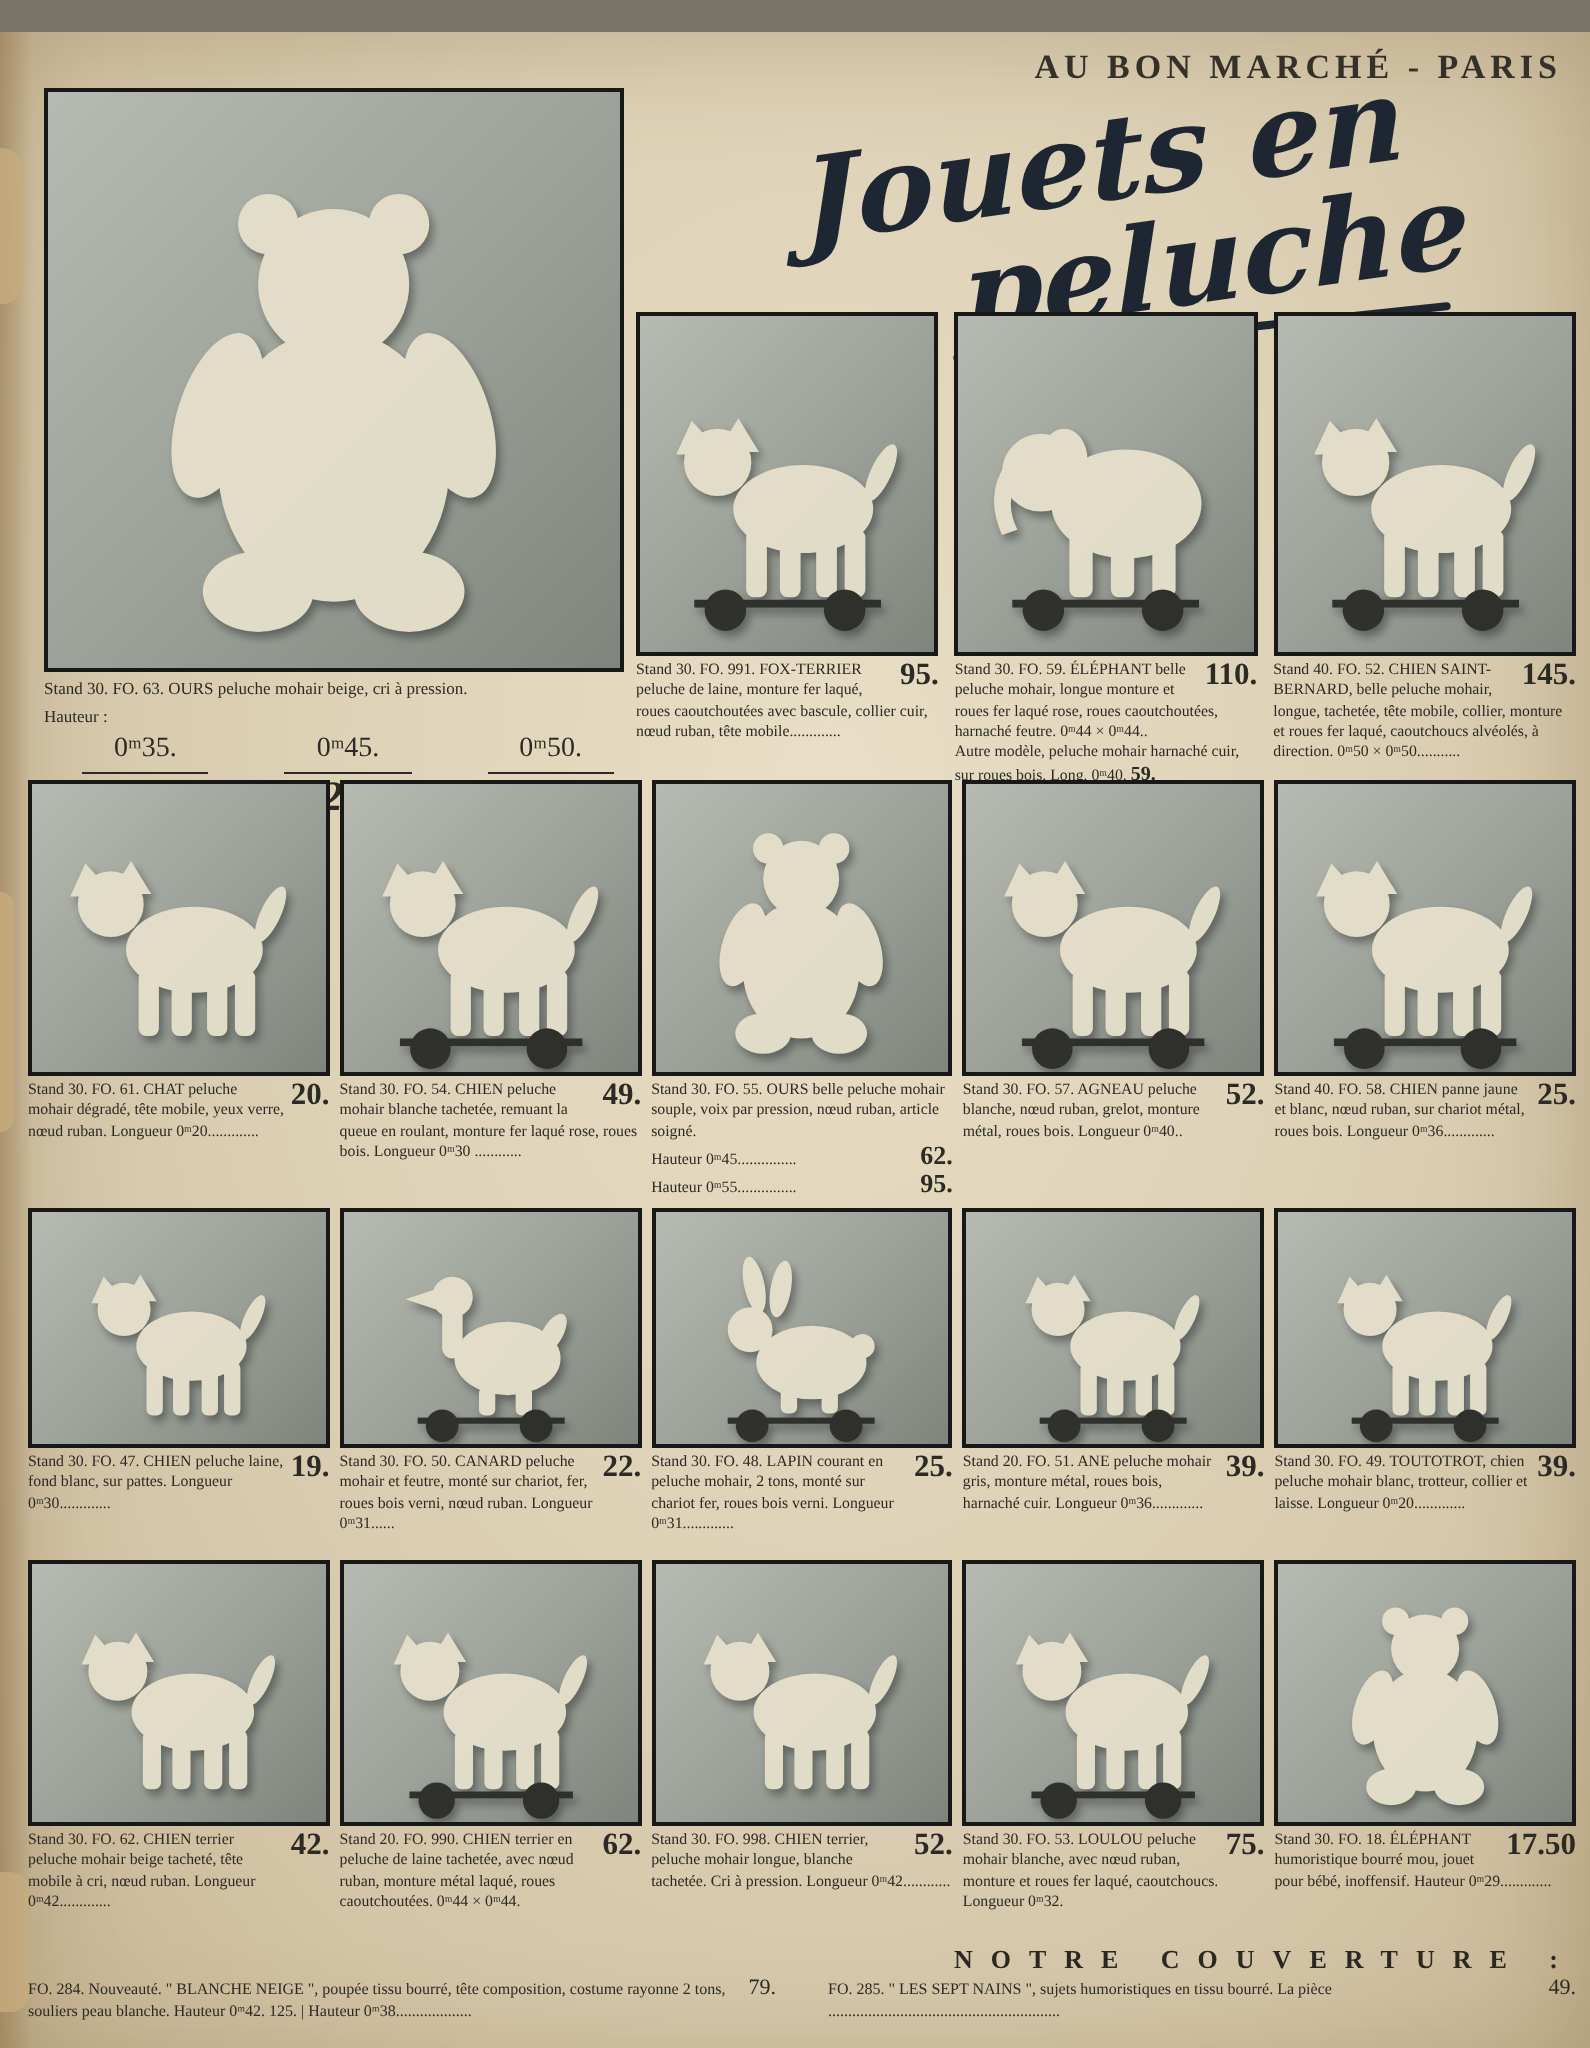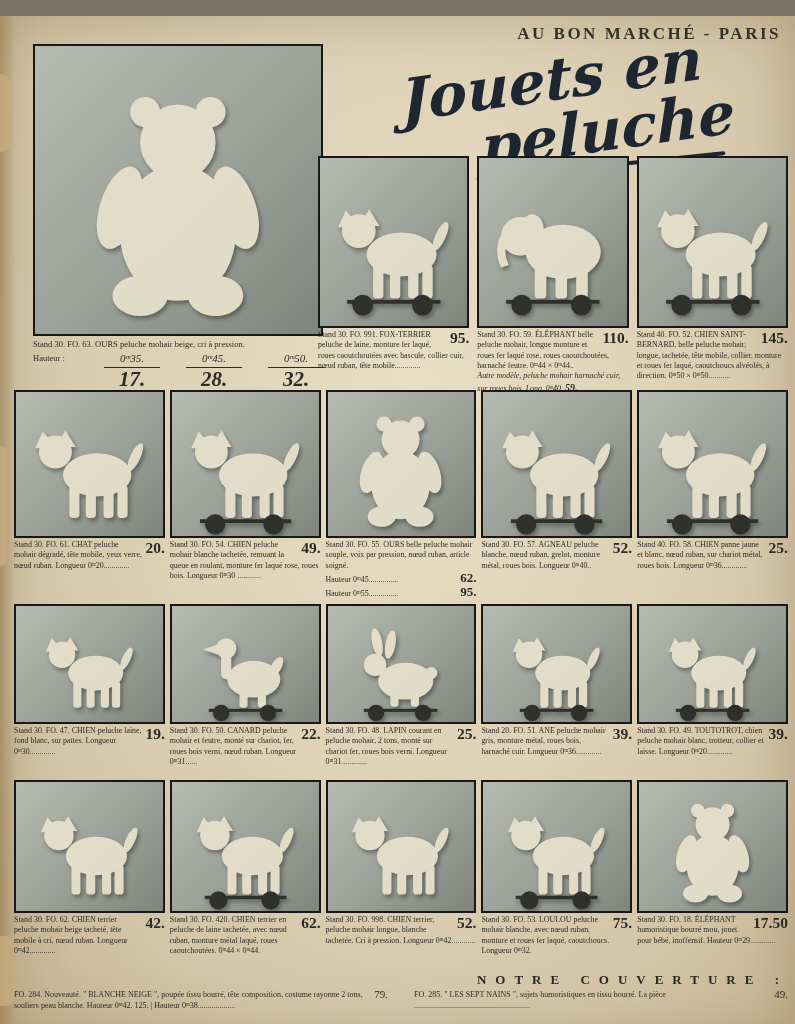--- a/index.html
+++ b/index.html
@@ -25,46 +25,46 @@
   .title-l2 { top:80px; left:480px; font-size:58px; }
   .title-underline { position:absolute; top:148px; left:476px; width:250px; height:4px;
     background:#1e2632; transform:rotate(-6deg); border-radius:2px; }
 
   .photo { background:linear-gradient(135deg,#b7bab0 0%, #9aa098 55%, #7f857d 100%);
     border:2px solid #181818; display:flex; align-items:flex-end; justify-content:center;
     box-sizing:border-box; overflow:hidden; }
   .sil { width:88%; height:88%; fill:#e5dfca; opacity:.96;
     filter:drop-shadow(2px 3px 2px rgba(15,15,15,.4)); }
 
-  .hero { position:absolute; left:33px; top:28px; width:304px; }
+  .hero { position:absolute; left:22px; top:28px; width:304px; }
   .hero-photo { width:290px; height:292px; }
   .hero-cap { margin-top:3px; font-size:8.5px; line-height:1.35; }
-  .hero-line { display:flex; }
+  .hero-line { display:flex;flex-direction:column; }
   .hero-desc { flex:1; }
   .hero-variants { display:flex; margin-top:1px; }
   .hero-hlabel { font-size:8.5px; width:58px; padding-top:3px; }
   .variant { flex:1; text-align:center; }
-  .v-size { display:inline-block; font-size:11px; border-bottom:1.5px solid #2c2a24;
-    padding:0 16px 1px 16px;font-style:italic; }
+  .v-size { display:inline-block; font-size:14px; border-bottom:1.5px solid #2c2a24;
+    padding:0 16px 1px 16px; }
   .v-price { font-size:21px; font-weight:bold; line-height:1.05;font-style:italic; }
 
   .row { position:absolute; display:flex; }
   #row1 { left:318px; top:140px; width:470px; gap:8px; }
   #row2 { left:14px; top:374px; width:774px; gap:5px; }
   #row3 { left:14px; top:588px; width:774px; gap:5px; }
   #row4 { left:14px; top:764px; width:774px; gap:5px; }
   .card { flex:1; min-width:0; display:flex; flex-direction:column; }
   #row1 .photo { height:172px; }
   #row2 .photo { height:148px; }
   #row3 .photo { height:120px; }
   #row4 .photo { height:133px; }
   .cap { margin-top:2px; font-size:7.9px; line-height:1.3; text-align:left; }
   .cap .price { float:right; font-size:15.5px; font-weight:bold; line-height:.9;
     margin-left:3px; margin-top:1px; }
-  .cap .extra { display:block; clear:none;font-style:italic; }
+  .cap .extra { display:block; clear:none; }
   .cap .eprice { font-weight:bold; font-size:10px; }
   .capline { display:flex; justify-content:space-between; align-items:baseline; }
   .capline .lp { font-size:13px; font-weight:bold; line-height:1; }
 
   .footer { position:absolute; left:14px; top:956px; width:774px; }
   .footer-title { text-align:right; font-size:13px; letter-spacing:9px; font-weight:bold;
     color:#2a2822; margin-bottom:2px; }
   .footer-cols { display:flex; gap:26px; }
   .fcol { flex:1; font-size:8px; line-height:1.35; }
   .fcol .price { float:right; font-size:11px; font-weight:normal; line-height:.9; margin-left:4px; }
@@ -353,21 +353,21 @@
     </div>
     <div class="card">
       <div class="photo">
         <svg class="sil" viewBox="0 0 100 100">
             <use href="#sil-quad"></use>
             <use href="#wheels"></use>
           </svg>
       </div>
       <div class="cap">
         <span class="price">62.</span>
-        <span class="desc">Stand 30. FO. 420. CHIEN terrier en peluche de laine tachetée, avec nœud ruban, monture métal laqué, roues caoutchoutées. 0ᵐ44 × 0ᵐ44.</span>
+        <span class="desc">Stand 20. FO. 990. CHIEN terrier en peluche de laine tachetée, avec nœud ruban, monture métal laqué, roues caoutchoutées. 0ᵐ44 × 0ᵐ44.</span>
       </div>
     </div>
     <div class="card">
       <div class="photo">
         <svg class="sil" viewBox="0 0 100 100">
             <use href="#sil-quad"></use>
           </svg>
       </div>
       <div class="cap">
         <span class="price">52.</span>

